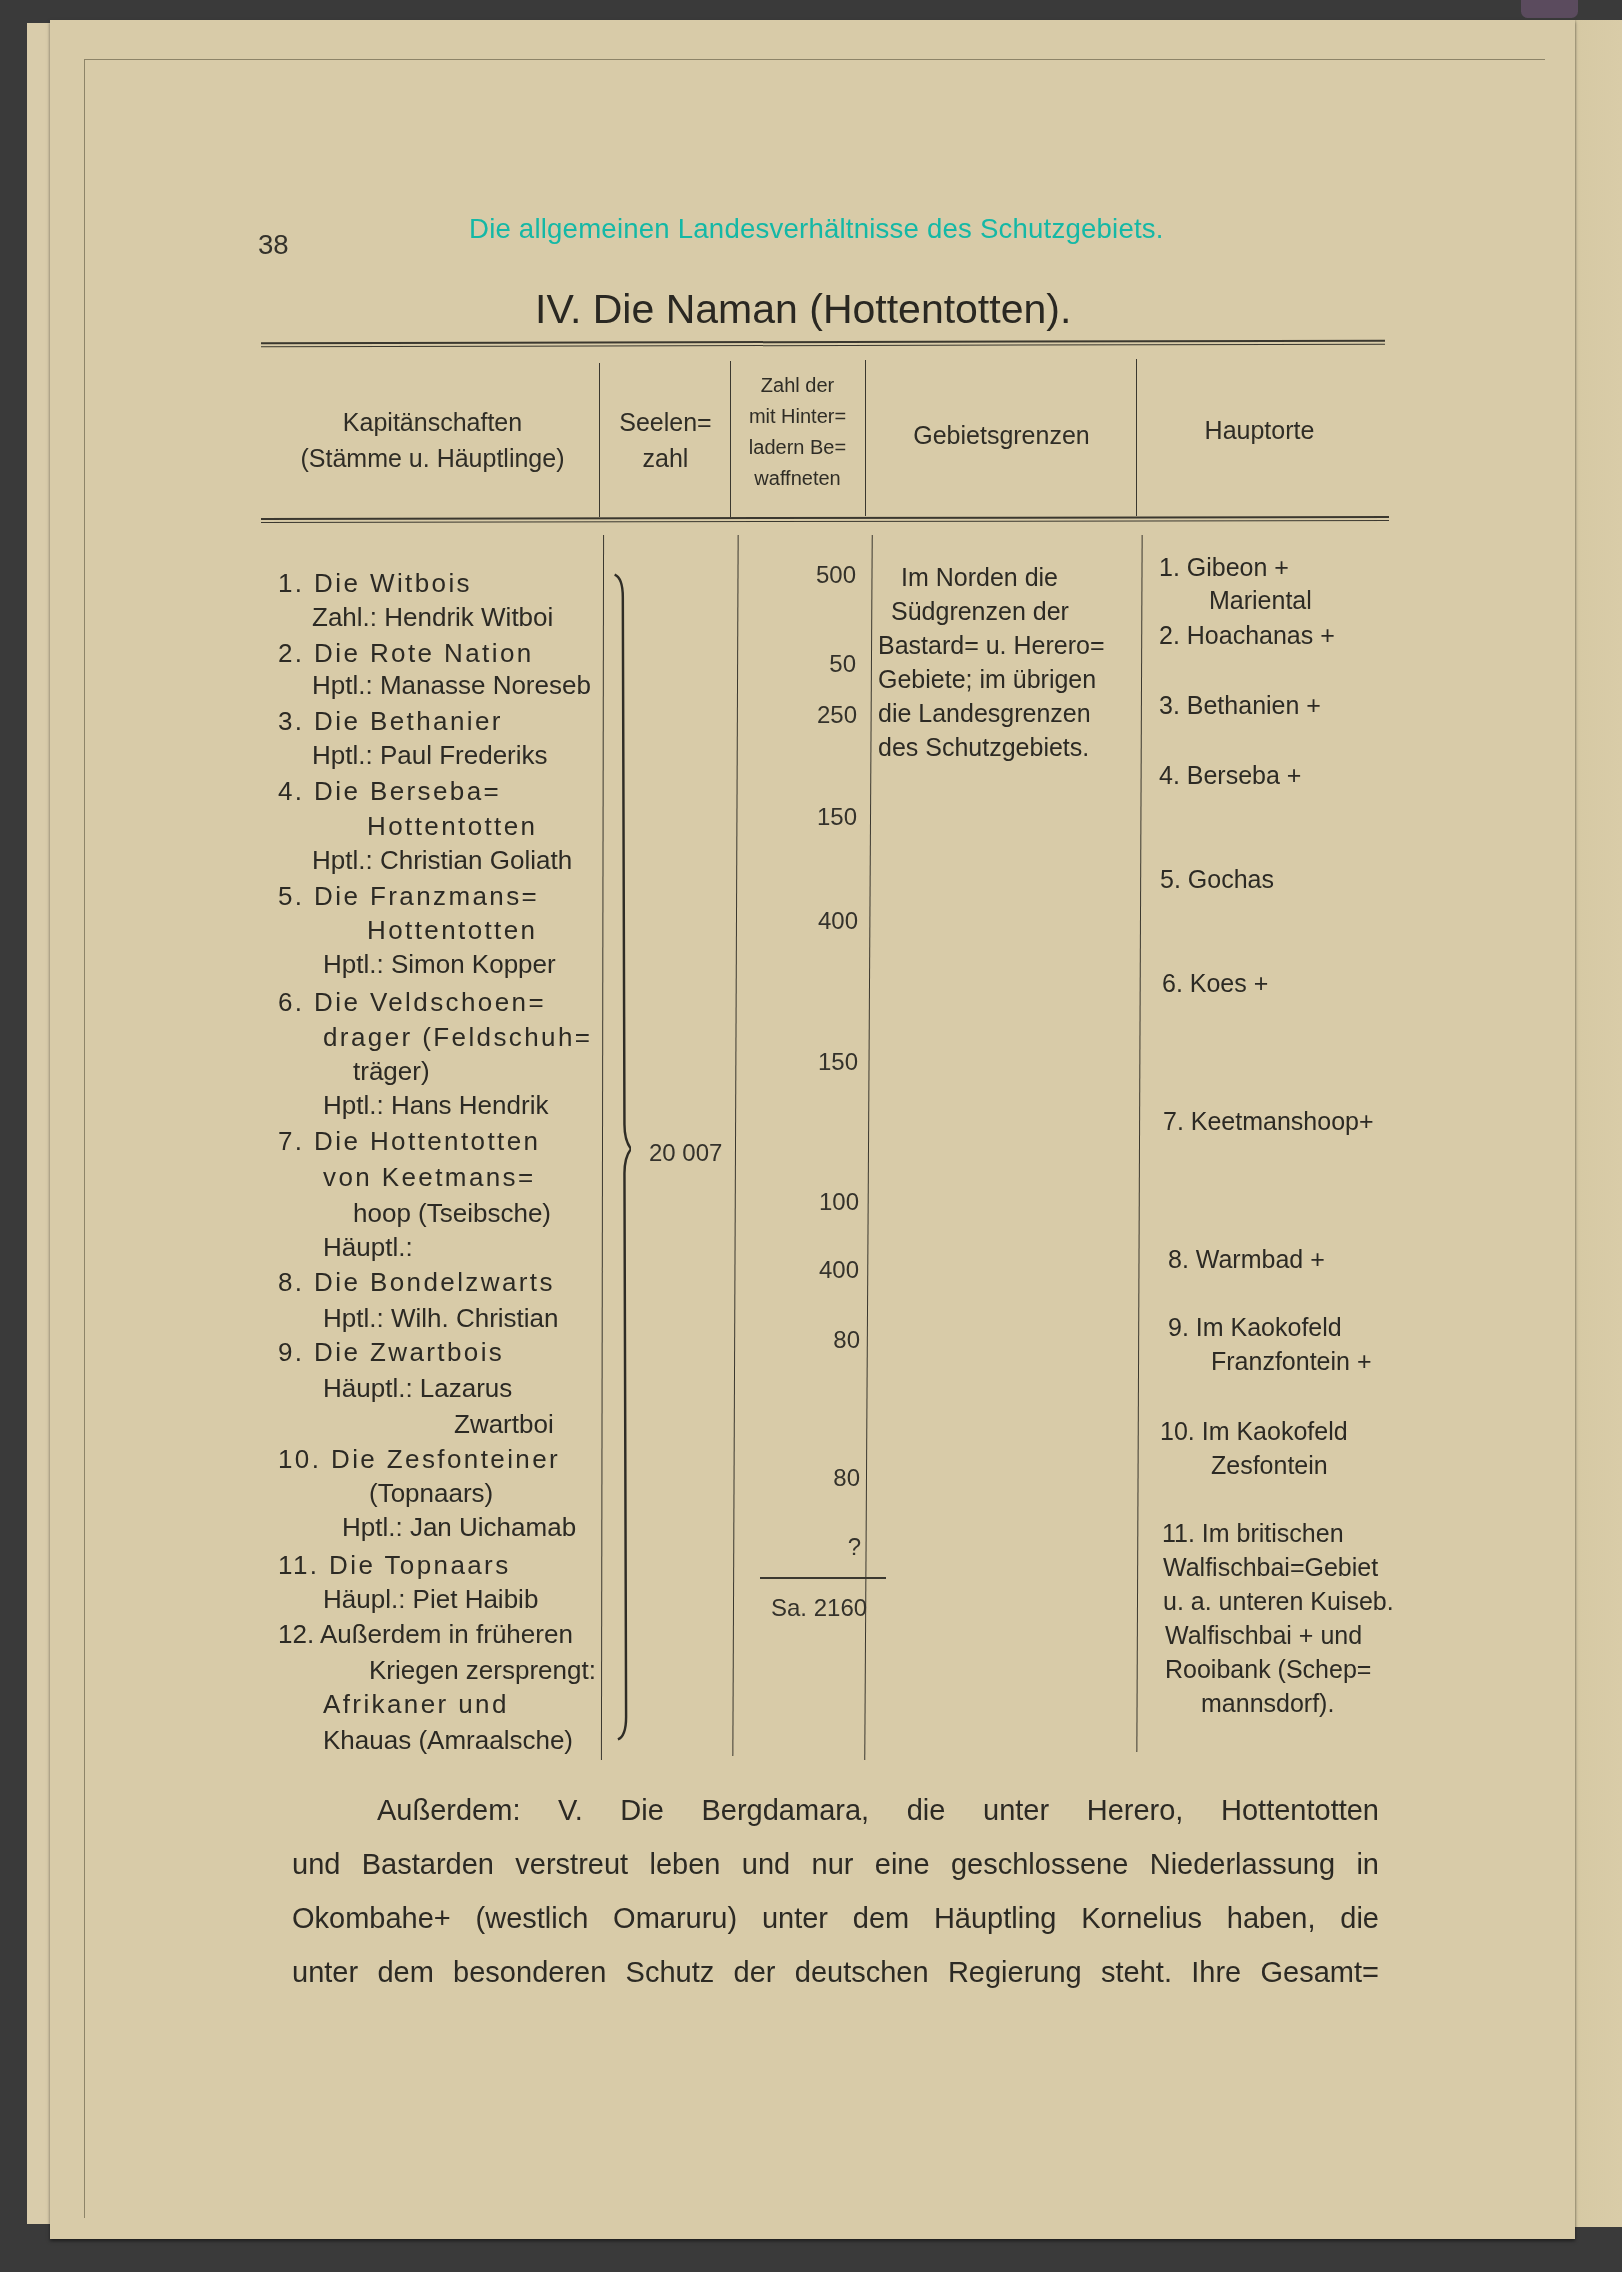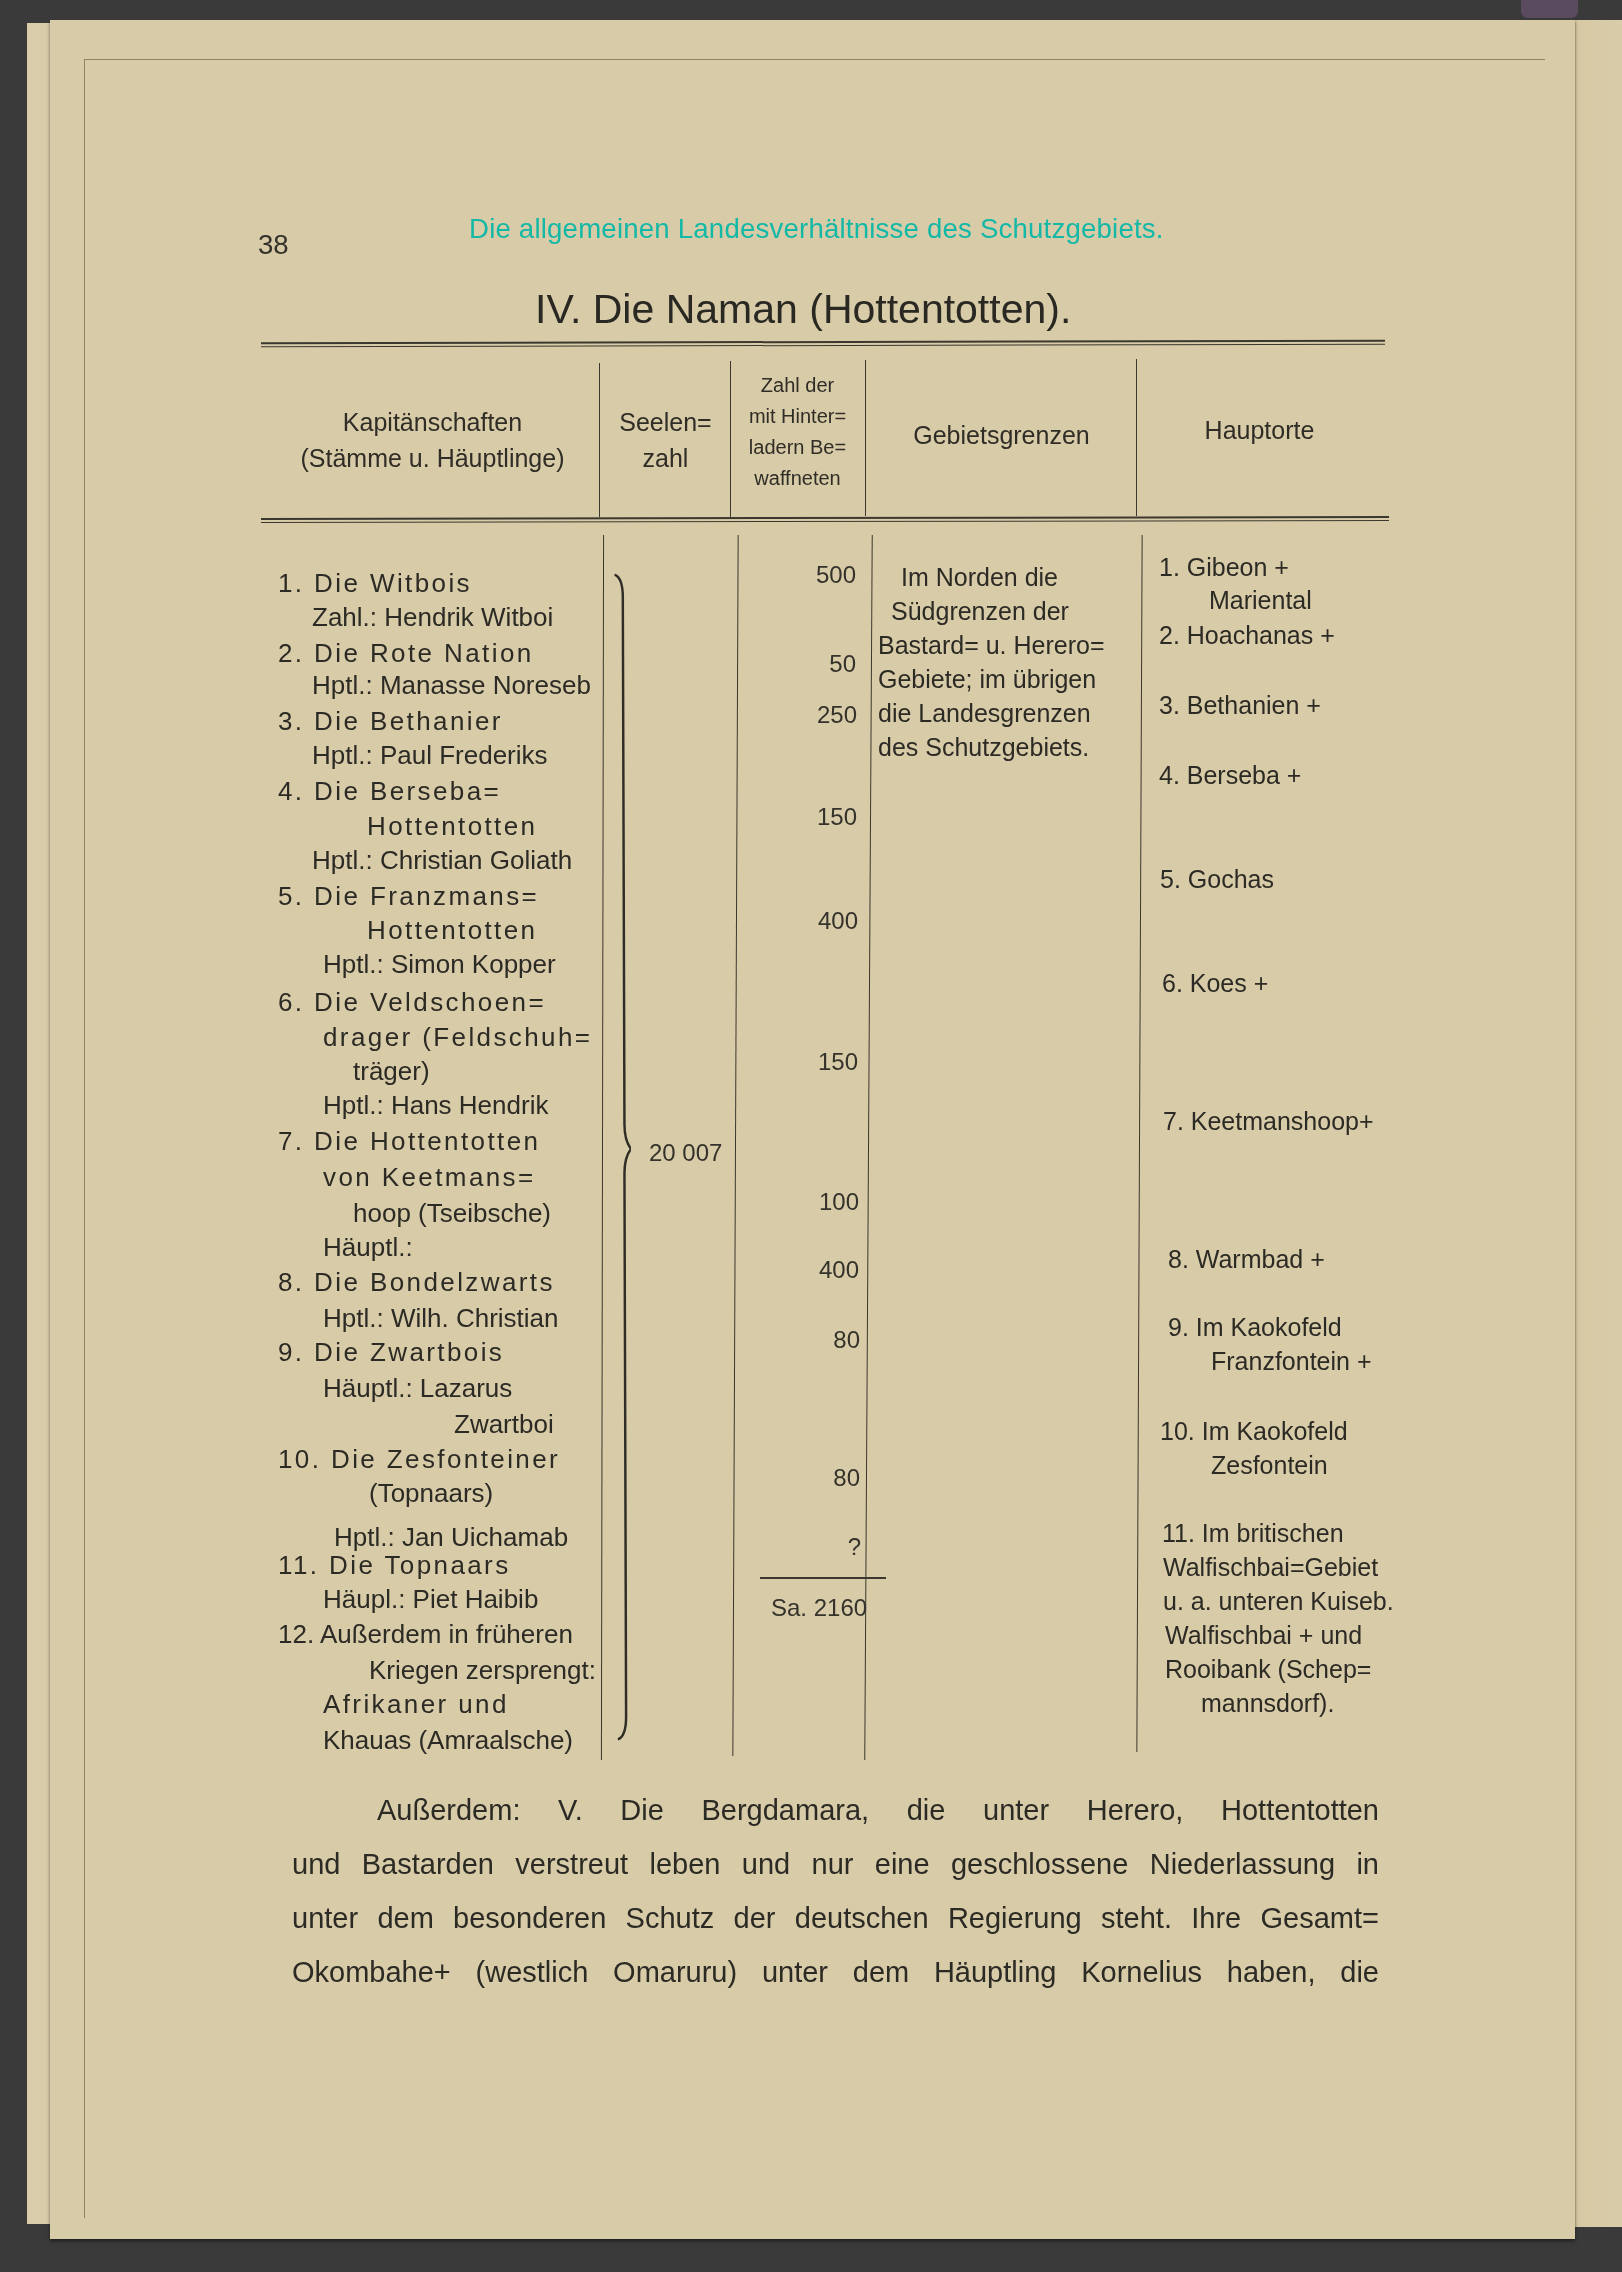--- a/index.html
+++ b/index.html
@@ -161,21 +161,21 @@
     <div class="tribe-line spaced" style="top: 1162px; left: 323px;">von Keetmans=</div>
     <div class="tribe-line" style="top: 1198px; left: 353px;">hoop (Tseibsche)</div>
     <div class="tribe-line" style="top: 1232px; left: 323px;">Häuptl.:</div>
     <div class="tribe-line spaced" style="top: 1267px; left: 278px;">8. Die Bondelzwarts</div>
     <div class="tribe-line" style="top: 1303px; left: 323px;">Hptl.: Wilh. Christian</div>
     <div class="tribe-line spaced" style="top: 1337px; left: 278px;">9. Die Zwartbois</div>
     <div class="tribe-line" style="top: 1373px; left: 323px;">Häuptl.: Lazarus</div>
     <div class="tribe-line" style="top: 1409px; left: 454px;">Zwartboi</div>
     <div class="tribe-line spaced" style="top: 1444px; left: 278px;">10. Die Zesfonteiner</div>
     <div class="tribe-line" style="top: 1478px; left: 369px;">(Topnaars)</div>
-    <div class="tribe-line" style="top: 1512px; left: 334px; margin-top: 10px;">Hptl.: Jan Uichamab</div>
+    <div class="tribe-line" style="top: 1512px; left: 342px;">Hptl.: Jan Uichamab</div>
     <div class="tribe-line spaced" style="top: 1550px; left: 278px;">11. Die Topnaars</div>
     <div class="tribe-line" style="top: 1584px; left: 323px;">Häupl.: Piet Haibib</div>
     <div class="tribe-line" style="top: 1619px; left: 278px;">12. Außerdem in früheren</div>
     <div class="tribe-line" style="top: 1655px; left: 369px;">Kriegen zersprengt:</div>
     <div class="tribe-line spaced" style="top: 1689px; left: 323px;">Afrikaner und</div>
     <div class="tribe-line" style="top: 1725px; left: 323px;">Khauas (Amraalsche)</div>
   </div>
 
 <svg class="brace" viewBox="0 0 22 1440" preserveAspectRatio="none">
   <path d="M2 2 Q12 6 12 30 L14 680 Q14 700 22 710 Q14 720 14 740 L16 1410 Q16 1434 6 1438" fill="none" stroke="#2f2d26" stroke-width="3"></path>
@@ -225,16 +225,16 @@
     <div class="place-line" style="top: 1553px; left: 1163px;">Walfischbai=Gebiet</div>
     <div class="place-line" style="top: 1587px; left: 1163px;">u. a. unteren Kuiseb.</div>
     <div class="place-line" style="top: 1621px; left: 1165px;">Walfischbai + und</div>
     <div class="place-line" style="top: 1655px; left: 1165px;">Rooibank (Schep=</div>
     <div class="place-line" style="top: 1689px; left: 1201px;">mannsdorf).</div>
   </div>
 
 <div class="paragraph">
   <span class="pline first">Außerdem: V. Die Bergdamara, die unter Herero, Hottentotten</span>
   <span class="pline">und Bastarden verstreut leben und nur eine geschlossene Niederlassung in</span>
+  <span class="pline">Okombahe+ (westlich Omaruru) unter dem Häuptling Kornelius haben, die</span>
   <span class="pline">unter dem besonderen Schutz der deutschen Regierung steht. Ihre Gesamt=</span>
-  <span class="pline">Okombahe+ (westlich Omaruru) unter dem Häuptling Kornelius haben, die</span>
 </div>
 
 
 </body></html>

